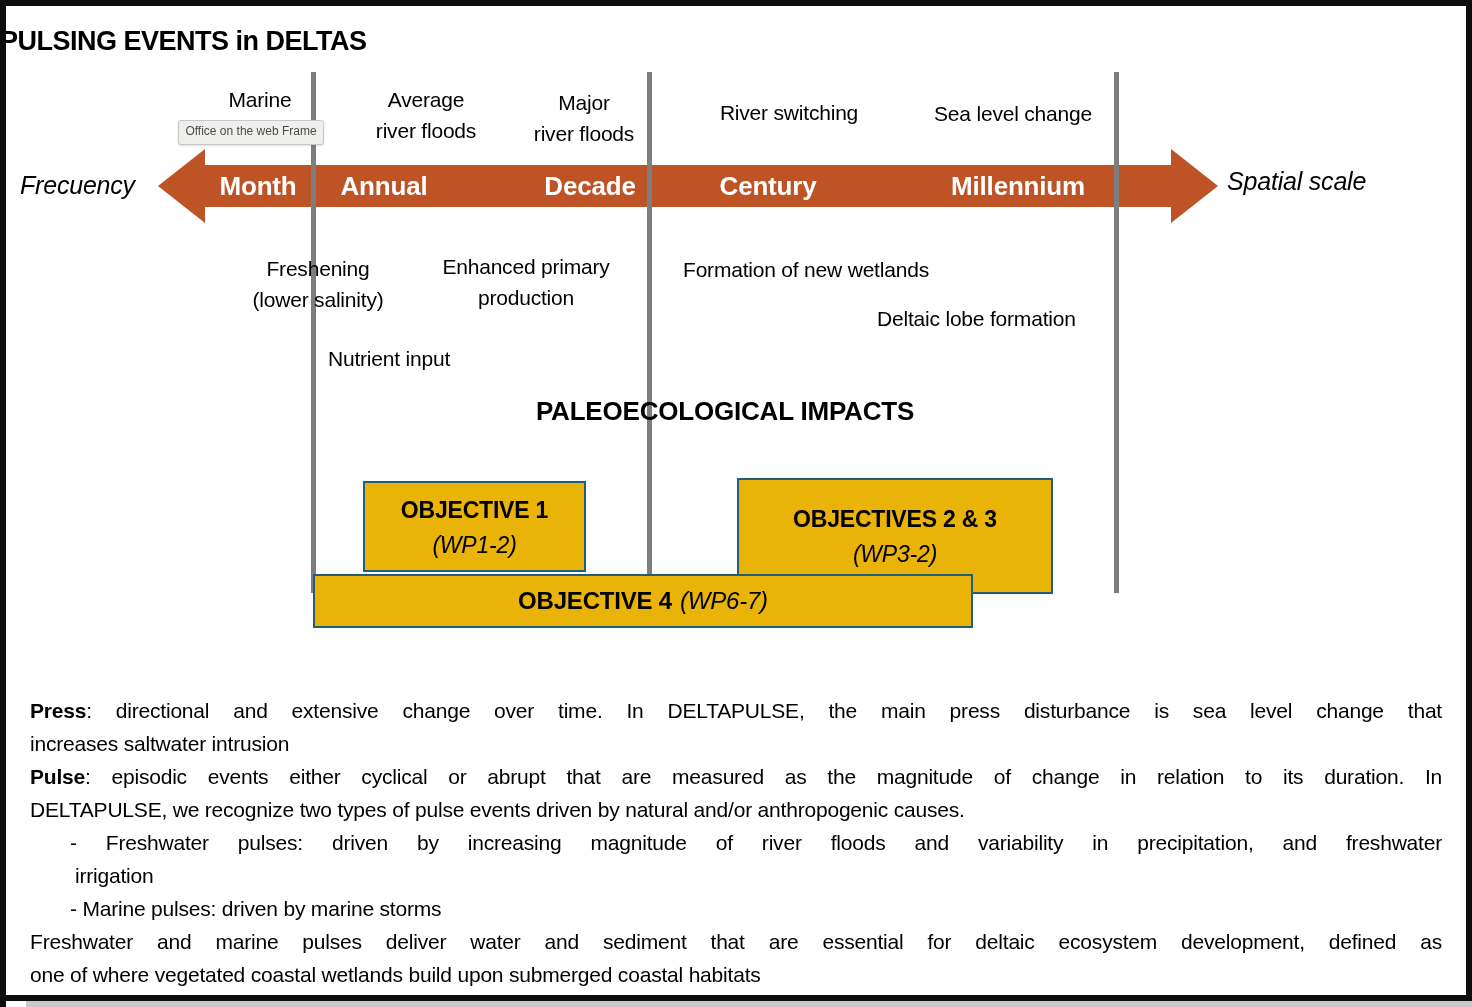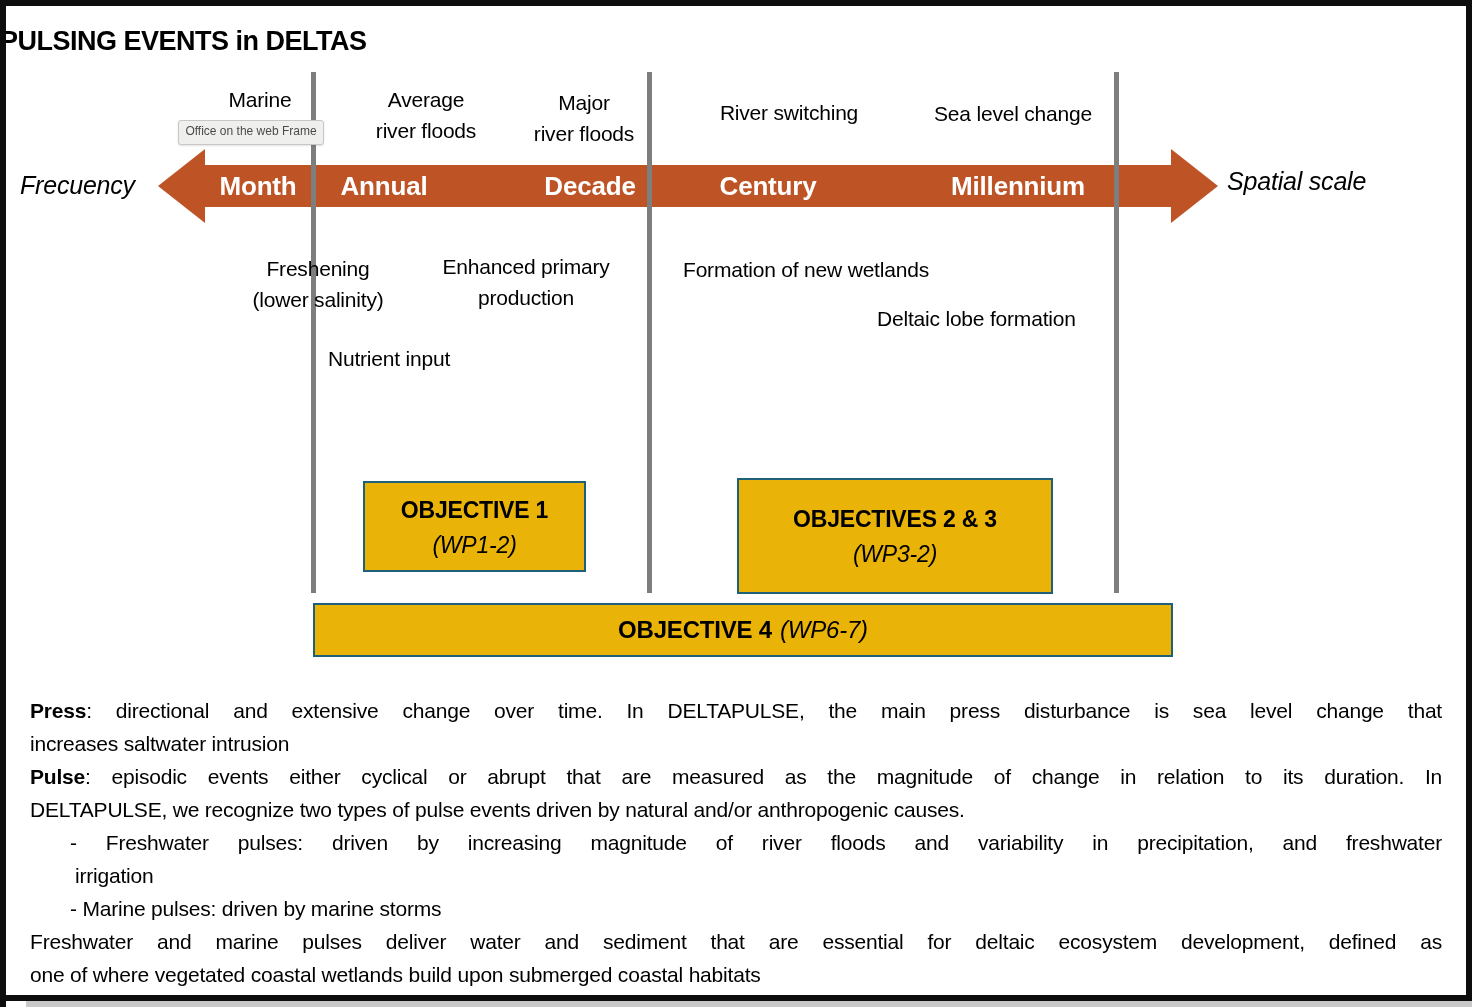--- a/index.html
+++ b/index.html
@@ -96,30 +96,31 @@
     <div>(lower salinity)</div>
   </div>
   <div class="abs lbl" style="left:526px;top:251px;">
     <div>Enhanced primary</div>
     <div>production</div>
   </div>
   <div class="abs lbl-left" style="left:683px;top:254px;">Formation of new wetlands</div>
   <div class="abs lbl-left" style="left:877px;top:303px;">Deltaic lobe formation</div>
   <div class="abs lbl-left" style="left:328px;top:343px;">Nutrient input</div>
 
+  <div class="abs impacts-heading">PALEOECOLOGICAL IMPACTS</div>
 
   <div class="abs objbox" style="left:363px;top:481px;width:223px;height:91px;">
     <div class="ob-title">OBJECTIVE 1</div>
     <div class="ob-wp">(WP1-2)</div>
   </div>
   <div class="abs objbox" style="left:737px;top:478px;width:316px;height:116px;">
     <div class="ob-title">OBJECTIVES 2 &amp; 3</div>
     <div class="ob-wp">(WP3-2)</div>
   </div>
-  <div class="abs objbox objbox4" style="left:313px;top:603px;width:860px;height:54px;">
+  <div class="abs objbox objbox4" style="left:313px;top:574px;width:660px;height:54px;">
     <span class="ob-title">OBJECTIVE 4</span>
     <span class="ob-wp">(WP6-7)</span>
   </div>
 
   <div class="abs bt just" style="top:694px;"><b>Press</b><span>: directional and extensive change over time. In DELTAPULSE, the main press disturbance is sea level change that</span></div>
   <div class="abs bt" style="top:727px;">increases saltwater intrusion</div>
   <div class="abs bt just" style="top:760px;"><b>Pulse</b><span>: episodic events either cyclical or abrupt that are measured as the magnitude of change in relation to its duration. In</span></div>
   <div class="abs bt" style="top:793px;">DELTAPULSE, we recognize two types of pulse events driven by natural and/or anthropogenic causes.</div>
   <div class="abs bt just ind1" style="top:826px;">- Freshwater pulses: driven by increasing magnitude of river floods and variability in precipitation, and freshwater</div>
   <div class="abs bt ind2" style="top:859px;">irrigation</div>

